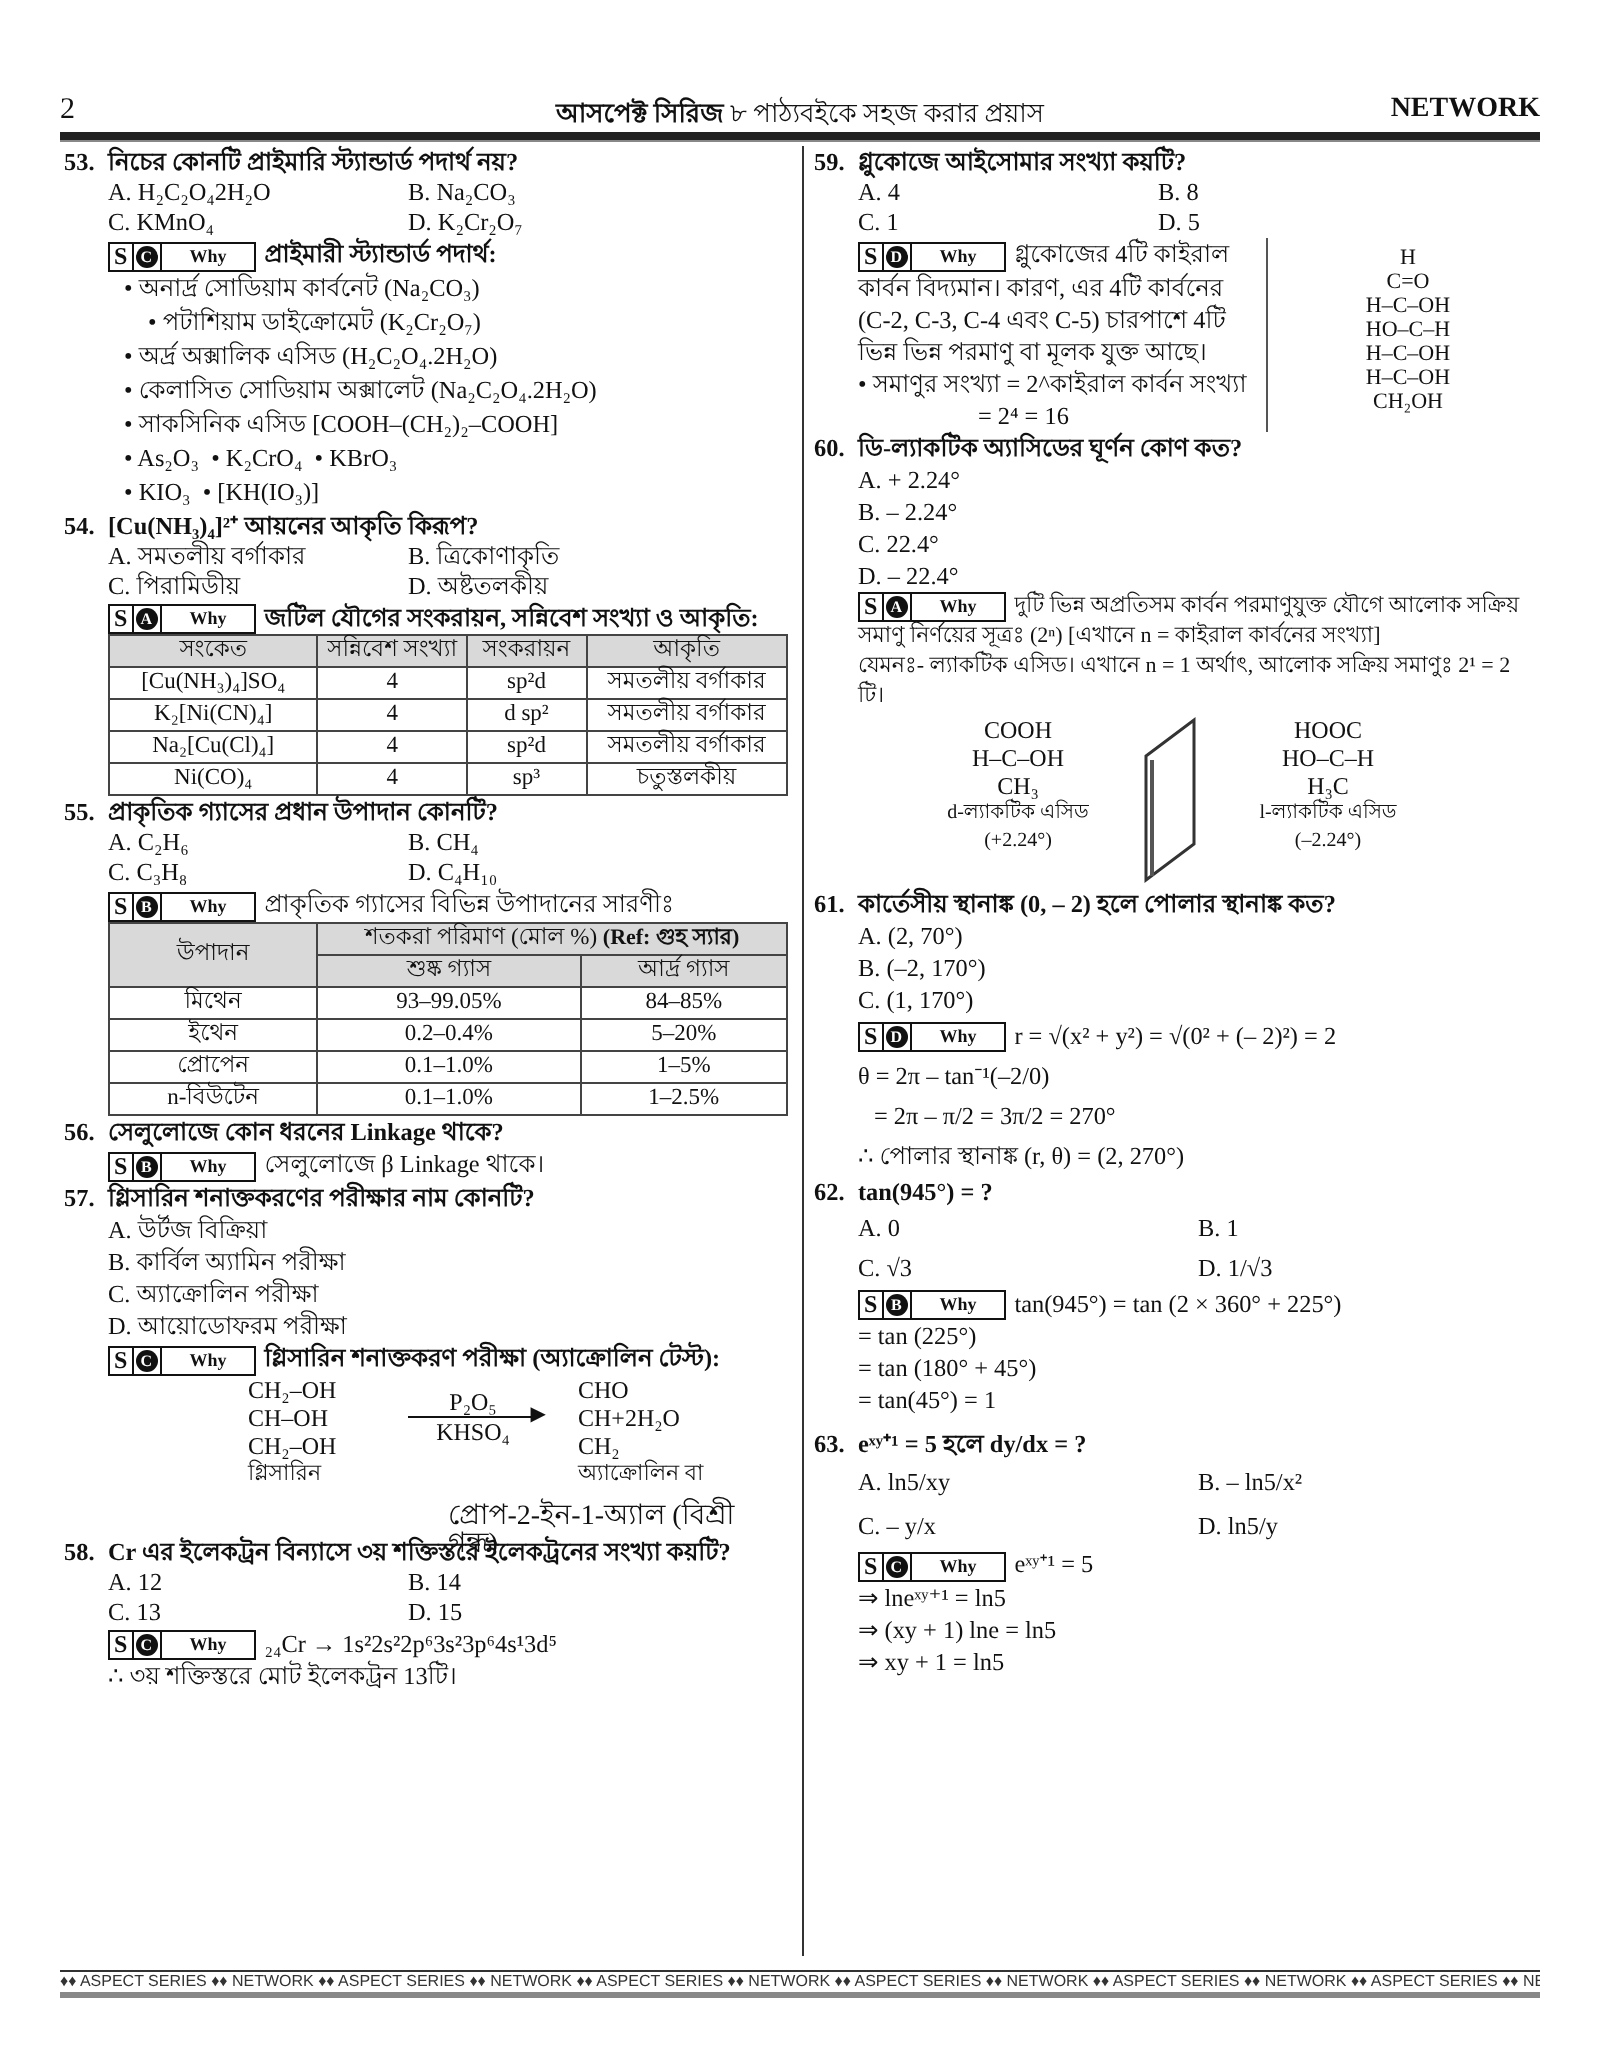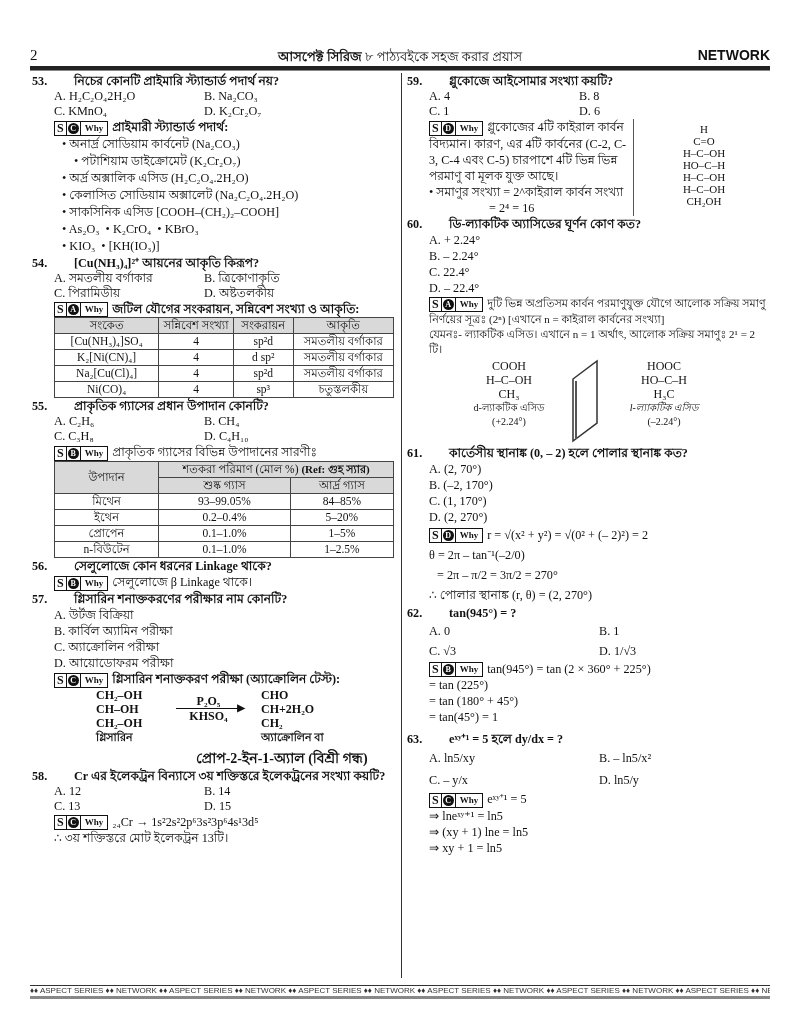--- a/index.html
+++ b/index.html
@@ -1,36 +1,36 @@
 <!DOCTYPE html>
 <html><head>
 <meta charset="utf-8">
 <style>
   html,body{margin:0;padding:0;background:#fff;}
   body{width:800px;height:1035px;position:relative;font-family:"Liberation Serif",serif;color:#111;font-size:12.2px;overflow:hidden;}
   .hdr{position:absolute;top:47px;left:30px;width:740px;height:18px;}
   .hdr .pg{position:absolute;left:0;top:0;font-size:15px;}
   .hdr .mid{position:absolute;left:0;right:0;text-align:center;top:0;font-size:13px;}
   .hdr .mid b{font-weight:bold;}
-  .hdr .net{position:absolute;right:0;top:0;font-family:Liberation Sans, sans-serif;font-weight:bold;font-size:14px;}
+  .hdr .net{position:absolute;right:0;top:0;font-family:Liberation Serif, serif;font-weight:bold;font-size:14px;}
   .rule{position:absolute;left:30px;width:740px;top:66px;height:4px;background:#222;}
   .rule2{position:absolute;left:30px;width:740px;top:70px;height:1px;background:#888;}
   .colsep{position:absolute;left:401px;top:73px;height:905px;width:1px;background:#333;}
   .col{position:absolute;top:73px;}
   .left{left:32px;width:362px;}
   .right{left:407px;width:362px;}
   .q{font-weight:bold;margin:0;line-height:16px;}
-  .q .n{display:inline-block;width:42px;}
+  .q .n{display:inline-block;width:22px;}
   .opts{display:grid;grid-template-columns:150px 150px;margin-left:22px;line-height:15px;}
   .opts1{margin-left:22px;line-height:16px;}
   .sol{margin-left:22px;line-height:16px;}
   .badge{display:inline-flex;align-items:center;border:1.5px solid #111;height:13px;vertical-align:middle;margin-right:4px;}
   .badge .s{font-weight:bold;font-size:12px;padding:0 2px;border-right:1.5px solid #111;line-height:13px;}
   .badge .c{display:inline-block;width:11px;height:11px;border-radius:50%;background:#111;color:#fff;font-size:8px;text-align:center;line-height:11px;font-weight:bold;margin:0 1px;}
-  .badge .w{font-size:9px;font-weight:bold;padding:0 4px;border-left:1.5px solid #111;line-height:13px;}
+  .badge .w{font-size:9px;font-weight:bold;padding:0 14px;border-left:1.5px solid #111;line-height:13px;}
   .bul{margin-left:8px;line-height:17px;}
   .bul2{margin-left:20px;}
   table{border-collapse:collapse;margin-left:22px;font-size:11.5px;}
   td,th{border:1px solid #444;padding:0 4px;text-align:center;line-height:15px;font-weight:normal;}
   th{background:#d9d9d9;}
   .footer{position:absolute;left:30px;top:985px;width:740px;border-top:1px solid #333;border-bottom:3px solid #888;font-family:"Liberation Sans",sans-serif;font-size:8px;color:#333;white-space:nowrap;overflow:hidden;line-height:10px;}
   .struct{font-size:11px;line-height:12px;}
 </style>
 </head>
 <body>
@@ -189,21 +189,21 @@
       <div>C. অ্যাক্রোলিন পরীক্ষা</div>
       <div>D. আয়োডোফরম পরীক্ষা</div>
     </div>
     <div class="sol">
       <span class="badge">
           <span class="s">S</span>
           <span class="c">C</span>
           <span class="w">Why</span>
         </span><b>গ্লিসারিন শনাক্তকরণ পরীক্ষা (অ্যাক্রোলিন টেস্ট):</b>
     </div>
-    <div style="position:relative;height:80px;margin-left:64px;font-size:12px;line-height:14px;font-weight:bold;">
+    <div style="position:relative;height:80px;margin-left:92px;font-size:12px;line-height:14px;">
       <div style="position:absolute;left:0;top:0;">
         <div>CH₂–OH</div>
         <div>CH–OH</div>
         <div>CH₂–OH</div>
         <div style="font-size:11px">গ্লিসারিন</div>
       </div>
       <div style="position:absolute;left:80px;top:6px;width:65px;text-align:center;">
         <div>P₂O₅</div>
         <div style="border-top:1px solid #111;position:relative;">
             <span style="position:absolute;right:-4px;top:-8px;font-size:10px;">▶</span>
@@ -240,21 +240,21 @@
 </div>
 
 <div class="col right">
 
   <div style="position:relative;font-family:Liberation Serif, serif;">
     <p class="q"><span class="n">59.</span><span>গ্লুকোজে আইসোমার সংখ্যা কয়টি?</span></p>
     <div class="opts">
         <span>A. 4</span>
         <span>B. 8</span>
         <span>C. 1</span>
-        <span>D. 6</span>
+        <span>D. 5</span>
       </div>
     <div class="sol" style="width:200px;border-right:1px solid #555;padding-right:4px;">
       <span class="badge">
           <span class="s">S</span>
           <span class="c">D</span>
           <span class="w">Why</span>
         </span><span>গ্লুকোজের 4টি কাইরাল কার্বন বিদ্যমান। কারণ, এর 4টি কার্বনের (C-2, C-3, C-4 এবং C-5) চারপাশে 4টি ভিন্ন ভিন্ন পরমাণু বা মূলক যুক্ত আছে।</span>
       <div>• <span>সমাণুর সংখ্যা = 2^কাইরাল কার্বন সংখ্যা</span></div>
       <div style="margin-left:60px">= 2⁴ = 16</div>
     </div>
@@ -294,33 +294,32 @@
         <div style="font-size:10px">(+2.24°)</div>
       </div>
       <svg style="position:absolute;left:142px;top:2px;" width="30" height="84">
           <polygon points="2,20 26,2 26,64 2,82" fill="#fff" stroke="#333" stroke-width="1.5"></polygon>
           <polygon points="4,22 4,80 6,80 6,22" fill="#555"></polygon>
         </svg>
       <div class="struct" style="position:absolute;left:190px;top:2px;text-align:center;width:90px;font-size:12px;line-height:14px;">
         <div>HOOC</div>
         <div>HO–C–H</div>
         <div>H₃C</div>
-        <div style="font-size:10px;font-style:italic">l-ল্যাকটিক এসিড</div>
+        <div style="font-size:10px;">l-ল্যাকটিক এসিড</div>
         <div style="font-size:10px">(–2.24°)</div>
       </div>
     </div>
   </div>
 
   <div>
     <p class="q"><span class="n">61.</span><span>কার্তেসীয় স্থানাঙ্ক (0, – 2) হলে পোলার স্থানাঙ্ক কত?</span></p>
     <div class="opts1">
       <div>A. (2, 70°)</div>
       <div>B. (–2, 170°)</div>
       <div>C. (1, 170°)</div>
-      <div>D. (2, 270°)</div>
     </div>
     <div class="sol" style="line-height:20px;">
       <span class="badge">
           <span class="s">S</span>
           <span class="c">D</span>
           <span class="w">Why</span>
         </span><span>r = √(x² + y²) = √(0² + (– 2)²) = 2</span>
       <div>θ = 2π – tan⁻¹(–2/0)</div>
       <div style="margin-left:8px">= 2π – π/2 = 3π/2 = 270°</div>
       <div>∴ পোলার স্থানাঙ্ক (r, θ) = (2, 270°)</div>

